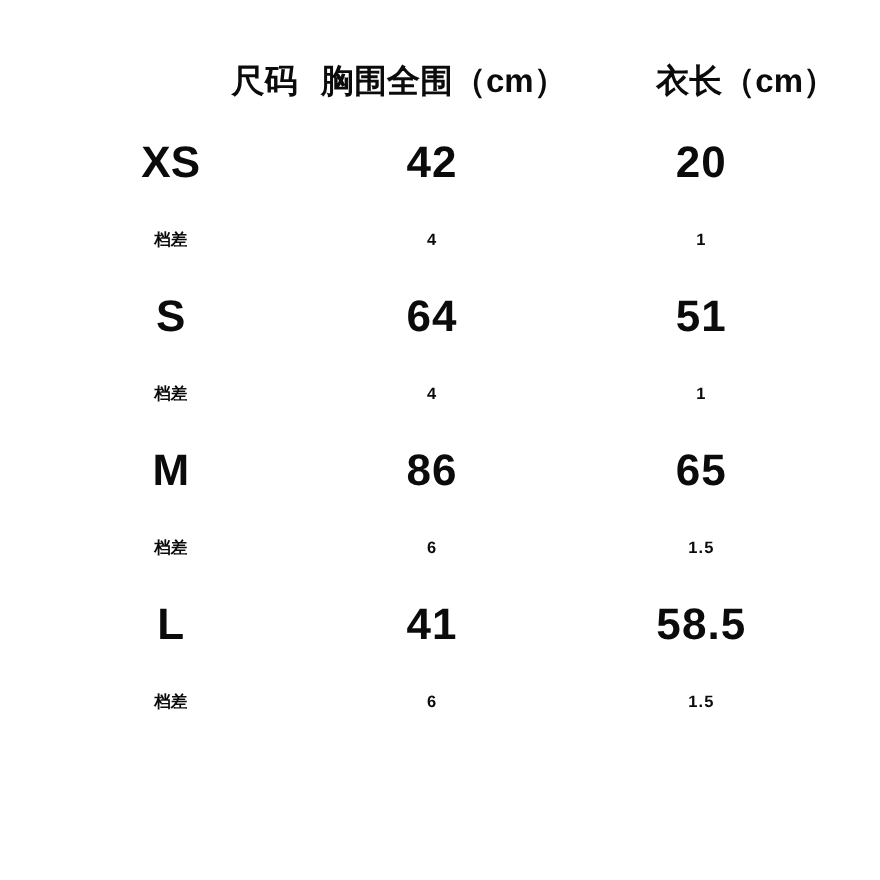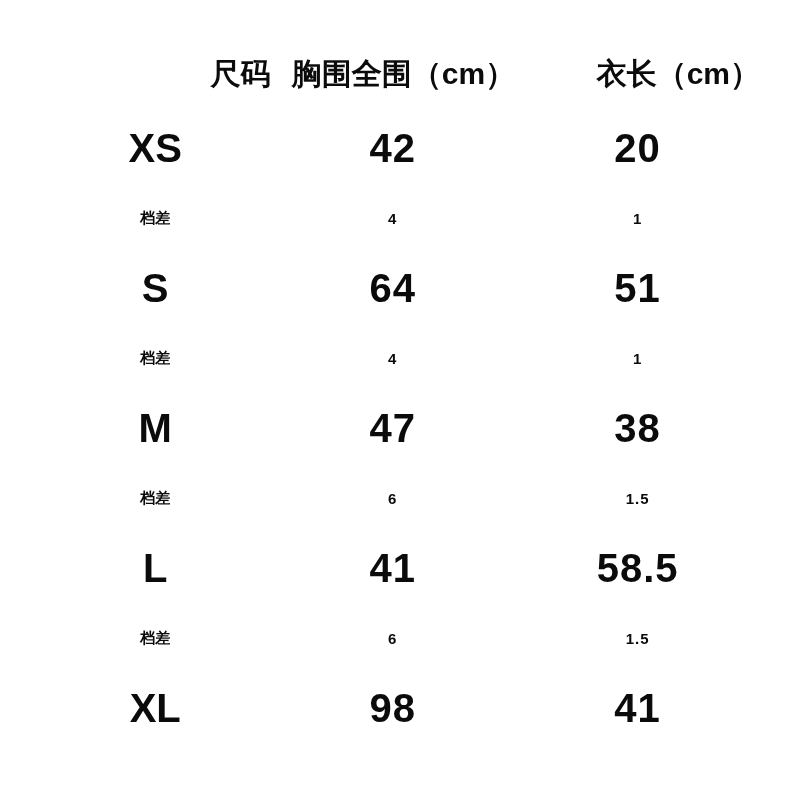--- a/index.html
+++ b/index.html
@@ -93,38 +93,33 @@
         <td class="cell num-sp">64</td>
         <td class="cell num-sp">51</td>
       </tr>
       <tr class="delta-row">
         <td class="cell">档差</td>
         <td class="cell num-sp">4</td>
         <td class="cell num-sp">1</td>
       </tr>
       <tr class="size-row">
         <td class="cell">M</td>
-        <td class="cell num-sp">47</td>
-        <td class="cell num-sp">38</td>
+        <td class="cell num-sp">86</td>
+        <td class="cell num-sp">65</td>
       </tr>
       <tr class="delta-row">
         <td class="cell">档差</td>
         <td class="cell num-sp">6</td>
         <td class="cell num-sp">1.5</td>
       </tr>
       <tr class="size-row">
         <td class="cell">L</td>
         <td class="cell num-sp">41</td>
         <td class="cell num-sp">58.5</td>
       </tr>
       <tr class="delta-row">
         <td class="cell">档差</td>
         <td class="cell num-sp">6</td>
         <td class="cell num-sp">1.5</td>
       </tr>
-      <tr class="size-row">
-        <td class="cell">XL</td>
-        <td class="cell num-sp">98</td>
-        <td class="cell num-sp">41</td>
-      </tr>
     </tbody>
   </table>
 </div>
 
 </body></html>

